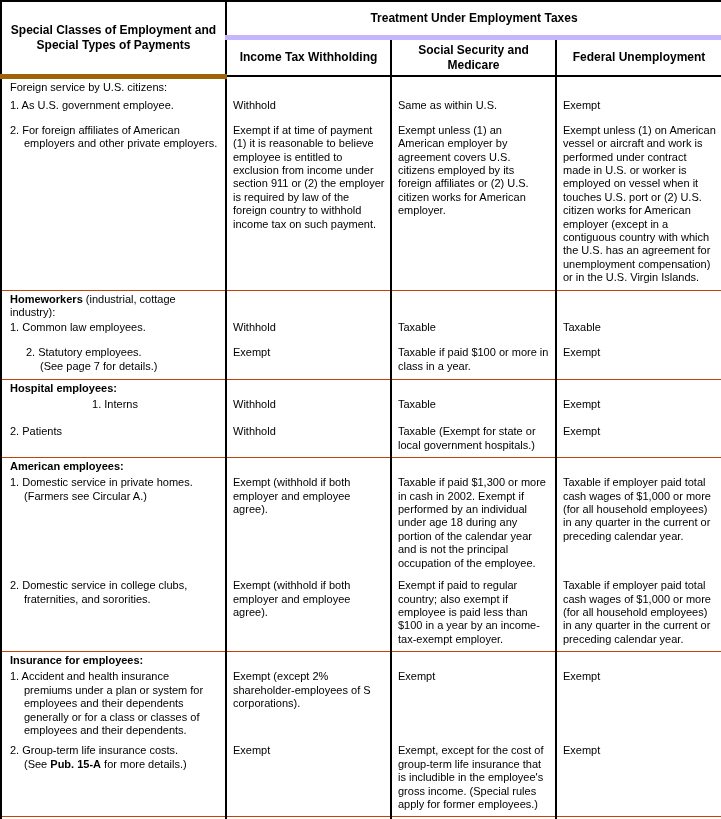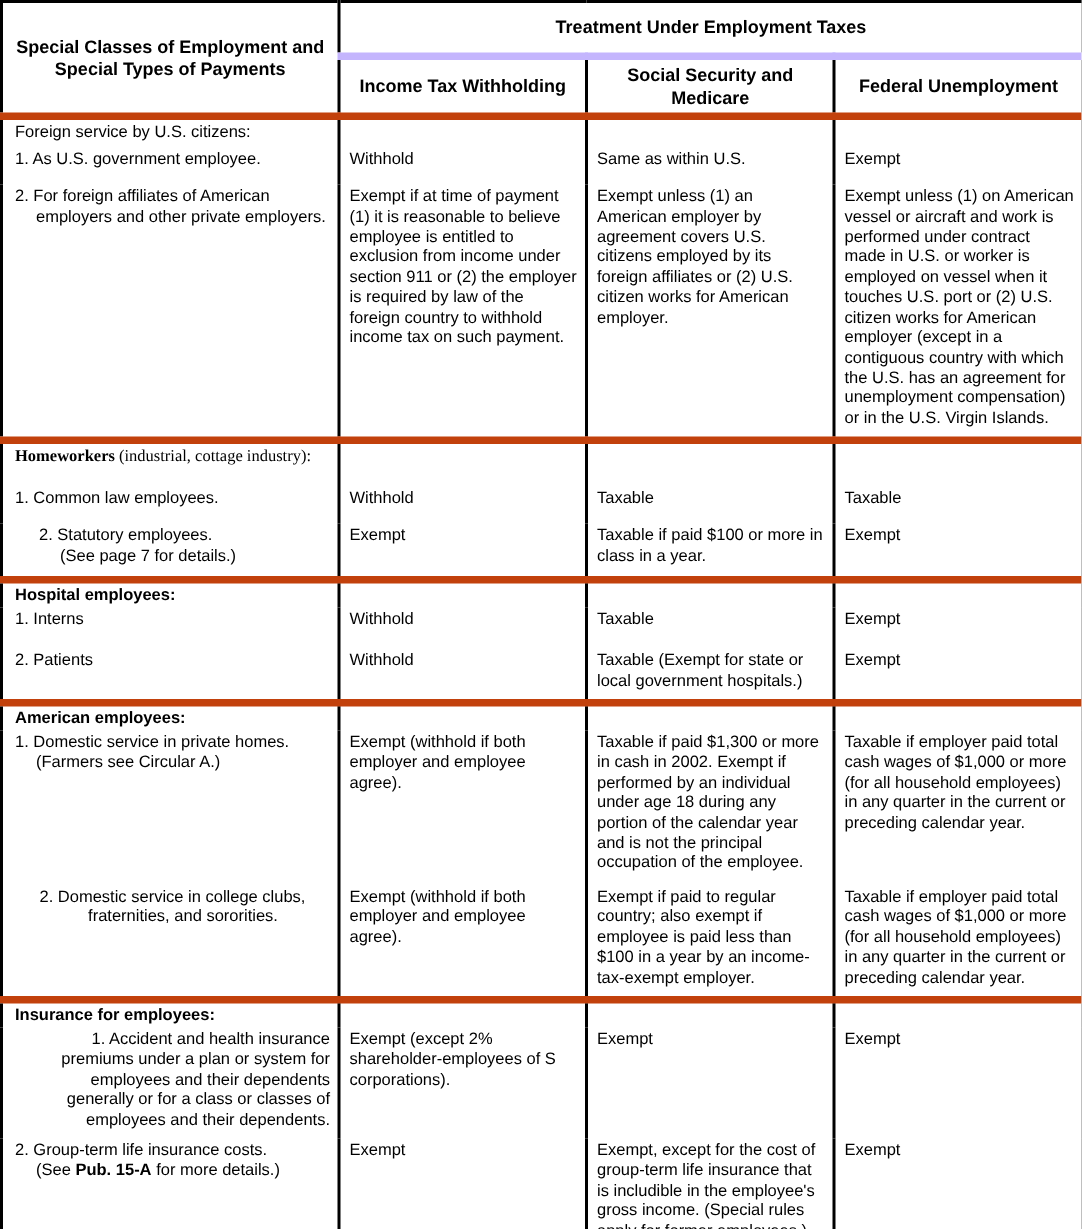--- a/index.html
+++ b/index.html
@@ -27,24 +27,24 @@
     white-space:pre-line;
     overflow:hidden;
   }
   th{
     font-weight:bold;
     font-size:12px;
     text-align:center;
     vertical-align:middle;
     padding:3px 4px;
   }
-  th.c1h{border-bottom:2px solid #a16207;}
+  th.c1h{border-bottom:5px solid #a16207;}
   th.spanh{border-bottom:5px solid #c4b5fd;height:27px;}
   th.subh{border-bottom:2px solid #000;height:27px;}
-  tbody.section{border-top:5px solid #c2410c;}
+  tbody.section{border-top:1px solid #c2410c;}
   td.c1{padding-left:8px;}
   td.heading{padding-bottom:0;}
   .item{padding-left:14px;text-indent:-14px;}
   b{font-weight:bold;}
 </style>
 </head>
 <body>
 
 <table id="tbl">
   <colgroup>
@@ -81,21 +81,21 @@
       </tr>
       <tr>
         <td class="c1" style="height: 158px; margin-top: 24px;"><div class="item"><span>2. For foreign affiliates of American employers and other private employers.</span></div></td>
         <td>Exempt if at time of payment (1) it is reasonable to believe employee is entitled to exclusion from income under section 911 or (2) the employer is required by law of the foreign country to withhold income tax on such payment.</td>
         <td>Exempt unless (1) an American employer by agreement covers U.S. citizens employed by its foreign affiliates or (2) U.S. citizen works for American employer.</td>
         <td>Exempt unless (1) on American vessel or aircraft and work is performed under contract made in U.S. or worker is employed on vessel when it touches U.S. port or (2) U.S. citizen works for American employer (except in a contiguous country with which the U.S. has an agreement for unemployment compensation) or in the U.S. Virgin Islands.</td>
       </tr>
     </tbody>
     <tbody class="section">
       <tr>
-        <td class="c1 heading" style="height: 26px; font-family: Liberation Serif, serif;"><b>Homeworkers</b><span> (industrial, cottage industry):</span></td>
+        <td class="c1 heading" style="height: 26px;"><b>Homeworkers</b><span> (industrial, cottage industry):</span></td>
         <td></td>
         <td></td>
         <td></td>
       </tr>
       <tr>
         <td class="c1" style="height: 18px;"><div class="item"><span>1. Common law employees.</span></div></td>
         <td>Withhold</td>
         <td>Taxable</td>
         <td>Taxable</td>
       </tr>
@@ -108,21 +108,21 @@
       </tr>
     </tbody>
     <tbody class="section">
       <tr>
         <td class="c1 heading" style="height: 14px;"><b>Hospital employees:</b></td>
         <td></td>
         <td></td>
         <td></td>
       </tr>
       <tr>
-        <td class="c1" style="height: 20px;"><div class="item"><span>1. Interns</span></div></td>
+        <td class="c1" style="height: 20px; text-align: center;"><div class="item"><span>1. Interns</span></div></td>
         <td>Withhold</td>
         <td>Taxable</td>
         <td>Exempt</td>
       </tr>
       <tr>
         <td class="c1" style="height: 26px;"><div class="item"><span>2. Patients</span></div></td>
         <td>Withhold</td>
         <td>Taxable (Exempt for state or local government hospitals.)</td>
         <td>Exempt</td>
       </tr>
@@ -135,35 +135,35 @@
         <td></td>
       </tr>
       <tr>
         <td class="c1" style="height: 96px;"><div class="item"><span>1. Domestic service in private homes.
 (Farmers see Circular A.)</span></div></td>
         <td>Exempt (withhold if both employer and employee agree).</td>
         <td>Taxable if paid $1,300 or more in cash in 2002. Exempt if performed by an individual under age 18 during any portion of the calendar year and is not the principal occupation of the employee.</td>
         <td>Taxable if employer paid total cash wages of $1,000 or more (for all household employees) in any quarter in the current or preceding calendar year.</td>
       </tr>
       <tr>
-        <td class="c1" style="height: 52px; text-align: center;"><div class="item"><span>2. Domestic service in college clubs, fraternities, and sororities.</span></div></td>
+        <td class="c1" style="height: 52px;"><div class="item"><span>2. Domestic service in college clubs, fraternities, and sororities.</span></div></td>
         <td>Exempt (withhold if both employer and employee agree).</td>
         <td>Exempt if paid to regular country; also exempt if employee is paid less than $100 in a year by an income-tax-exempt employer.</td>
         <td>Taxable if employer paid total cash wages of $1,000 or more (for all household employees) in any quarter in the current or preceding calendar year.</td>
       </tr>
     </tbody>
     <tbody class="section">
       <tr>
         <td class="c1 heading" style="height: 14px;"><b>Insurance for employees:</b></td>
         <td></td>
         <td></td>
         <td></td>
       </tr>
       <tr>
-        <td class="c1" style="height: 60px; text-align: right;"><div class="item"><span>1. Accident and health insurance premiums under a plan or system for employees and their dependents generally or for a class or classes of employees and their dependents.</span></div></td>
+        <td class="c1" style="height: 60px;"><div class="item"><span>1. Accident and health insurance premiums under a plan or system for employees and their dependents generally or for a class or classes of employees and their dependents.</span></div></td>
         <td>Exempt (except 2% shareholder-employees of S corporations).</td>
         <td>Exempt</td>
         <td>Exempt</td>
       </tr>
       <tr>
         <td class="c1" style="height: 65px;"><div class="item"><span>2. Group-term life insurance costs.
 (See </span><b>Pub. 15-A</b><span> for more details.)</span></div></td>
         <td>Exempt</td>
         <td>Exempt, except for the cost of group-term life insurance that is includible in the employee's gross income. (Special rules apply for former employees.)</td>
         <td>Exempt</td>

